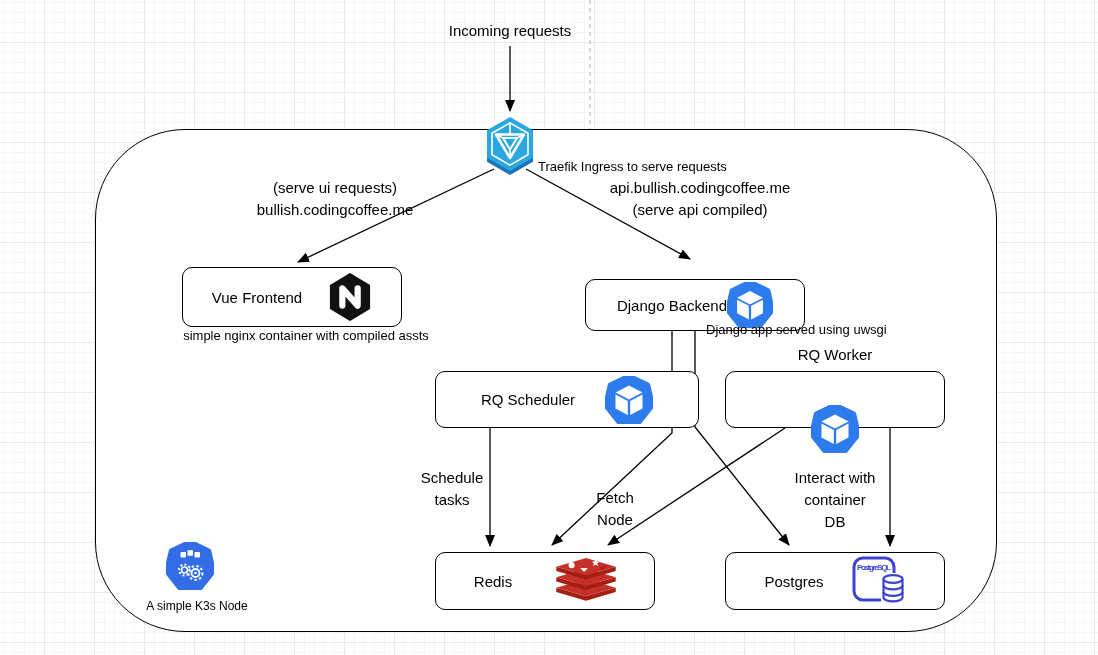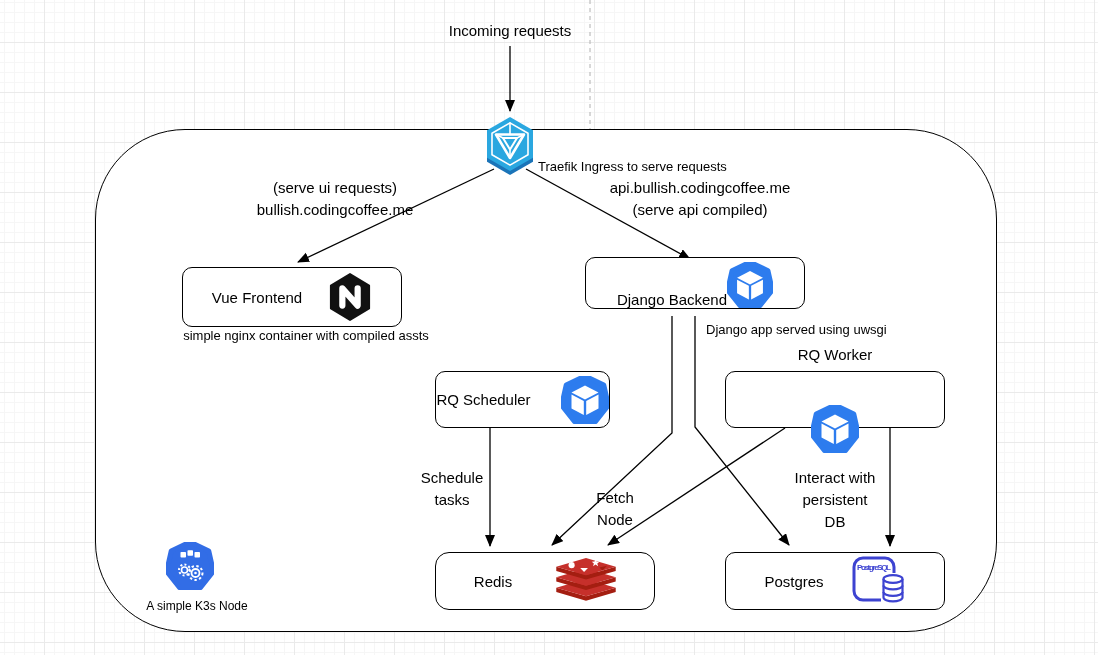--- a/index.html
+++ b/index.html
@@ -92,32 +92,32 @@
 
   <div class="node" style="left:182px;top:267px;width:220px;height:60px;gap:26px;align-items:center;">
     <span class="node-label">Vue Frontend</span>
     <svg width="44" height="48" viewBox="0 0 46 50">
       <polygon points="23,1 43,13 43,37 23,49 3,37 3,13" style="fill:var(--nginx-black,#111);stroke:var(--nginx-black,#111)" stroke-width="2" stroke-linejoin="round"></polygon>
       <path d="M15,34 L15,16 L31,34 L31,16" fill="none" stroke="#fff" stroke-width="6.5" stroke-linecap="round" stroke-linejoin="round"></path>
     </svg>
   </div>
   <div class="caption centered" style="left:306px;top:328px;">simple nginx container with compiled assts</div>
 
-  <div class="node" style="left:585px;top:257px;width:220px;height:52px;gap:0;align-items:flex-end;">
+  <div class="node" style="left:585px;top:279px;width:220px;height:52px;gap:0;">
     <span class="node-label">Django Backend</span>
     <svg width="46" height="46" viewBox="0 0 48 48">
       <polygon points="24,0 42.8,9 47.4,29.3 34.4,45.6 13.6,45.6 0.6,29.3 5.2,9" style="fill:var(--container-blue,#2D7CEE);stroke:var(--container-blue,#2D7CEE)" stroke-width="5" stroke-linejoin="round"></polygon>
       <polygon points="24,9.5 37.5,16.5 24,23.5 10.5,16.5" fill="#fff"></polygon>
       <polygon points="10.5,18.5 22.8,24.9 22.8,39 10.5,32.6" fill="#fff"></polygon>
       <polygon points="37.5,18.5 25.2,24.9 25.2,39 37.5,32.6" fill="#fff"></polygon>
     </svg>
   </div>
   <div class="caption" style="left:706px;top:322px;">Django app served using uwsgi</div>
 
-  <div class="node" style="left:435px;top:371px;width:175px;height:57px;gap:30px;">
+  <div class="node" style="left:435px;top:371px;width:264px;height:57px;gap:30px;">
     <span class="node-label">RQ Scheduler</span>
     <svg width="48" height="48" viewBox="0 0 48 48">
       <polygon points="24,0 42.8,9 47.4,29.3 34.4,45.6 13.6,45.6 0.6,29.3 5.2,9" style="fill:var(--container-blue,#2D7CEE);stroke:var(--container-blue,#2D7CEE)" stroke-width="5" stroke-linejoin="round"></polygon>
       <polygon points="24,9.5 37.5,16.5 24,23.5 10.5,16.5" fill="#fff"></polygon>
       <polygon points="10.5,18.5 22.8,24.9 22.8,39 10.5,32.6" fill="#fff"></polygon>
       <polygon points="37.5,18.5 25.2,24.9 25.2,39 37.5,32.6" fill="#fff"></polygon>
     </svg>
   </div>
 
   <div class="node" style="left:725px;top:371px;width:220px;height:57px;gap:42px;flex-direction:column;">
@@ -133,25 +133,25 @@
   <div class="label centered" style="left:452px;top:467px;">
     <div>Schedule</div>
     <div>tasks</div>
   </div>
   <div class="label centered" style="left:615px;top:487px;">
     <div>Fetch</div>
     <div>Node</div>
   </div>
   <div class="label centered" style="left:835px;top:467px;">
     <div>Interact with</div>
-    <div>persistent</div>
+    <div>container</div>
     <div>DB</div>
   </div>
 
-  <div class="node" style="left:435px;top:552px;width:220px;height:58px;gap:44px;border-radius:14px;">
+  <div class="node" style="left:435px;top:552px;width:220px;height:58px;gap:44px;">
     <span class="node-label">Redis</span>
     <svg width="60" height="46" viewBox="0 0 62 48">
       <g>
         <path d="M0,31 L31,40 L62,31 L62,35.5 L31,44.5 L0,35.5 z" style="fill:var(--redis-dark,#A41E11)"></path>
         <polygon points="31,22 62,31 31,40 0,31" style="fill:var(--redis-red,#C6302B)"></polygon>
         <path d="M0,20 L31,29 L62,20 L62,24.5 L31,33.5 L0,24.5 z" style="fill:var(--redis-dark,#A41E11)"></path>
         <polygon points="31,11 62,20 31,29 0,20" style="fill:var(--redis-red,#C6302B)"></polygon>
         <path d="M0,9 L31,18 L62,9 L62,13.5 L31,22.5 L0,13.5 z" style="fill:var(--redis-dark,#A41E11)"></path>
         <polygon points="31,0 62,9 31,18 0,9" style="fill:var(--redis-red,#C6302B)"></polygon>
       </g>

